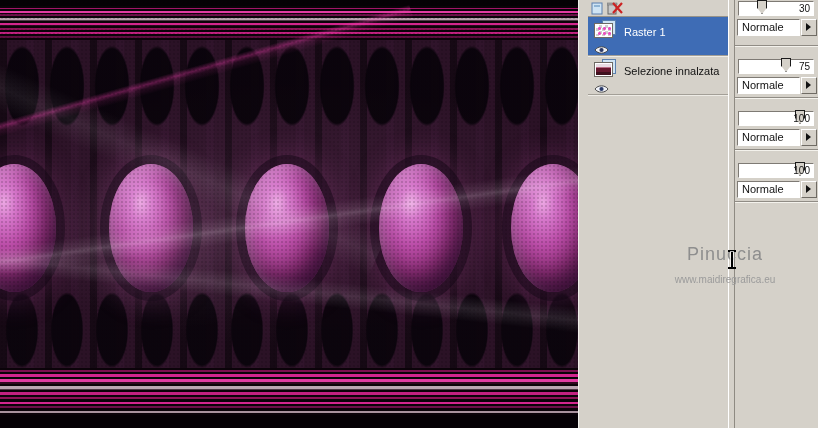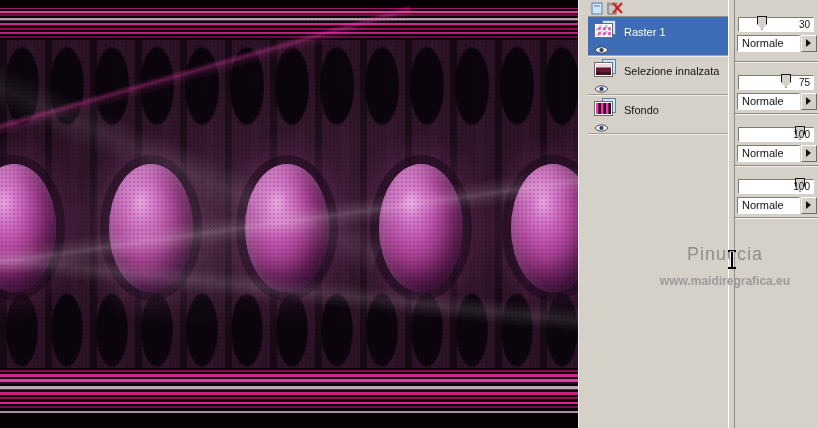--- a/index.html
+++ b/index.html
@@ -93,41 +93,41 @@
       linear-gradient(45deg,#cfcfcf 25%,#ffffff 25%,#ffffff 75%,#cfcfcf 75%);
       background-size:5px 5px,6px 6px,6px 6px;background-position:1px 1px,0 0,3px 3px;}
   .t1{background:linear-gradient(100deg,#3a3a3a,#151515 30%,#4a4a4a 45%,#101010 70%,#2e2e2e);}
   .t2{background:linear-gradient(to bottom,#e9dde4 0 3px,#b86a84 3px 4px,#66182e 4px 8px,#40101e 8px 100%);}
   .t3{background:repeating-linear-gradient(90deg,#ef3bb0 0 2px,#8f1168 2px 3px,#2c0520 3px 5px);}
   .eye{position:absolute;left:6px;top:24px;width:15px;height:10px;}
   .layer-name{position:absolute;left:36px;top:9px;font-size:11px;color:#111;white-space:nowrap;}
 
   .prop-block{position:relative;height:39px;padding-top:12px;border-bottom:1px solid #908c85;
     box-shadow:0 1px 0 #f4f2ec;}
-  .prop-block.first{height:45px;padding-top:16px;}
+  .prop-block.first{height:45px;padding-top:0;}
   .slider-row{position:relative;height:16px;margin:0 3px;}
   .slider-field{position:absolute;left:0;top:1px;width:74px;height:13px;background:#fff;
     border:1px solid;border-color:#7e7a74 #ffffff #ffffff #7e7a74;}
   .opacity-val{position:absolute;right:3px;top:1px;font-size:10px;color:#111;}
   .slider-pointer{position:absolute;top:-2px;width:8px;height:12px;background:var(--panel);
     border:1px solid #1a1a1a;
     clip-path:polygon(0 0,100% 0,100% 55%,50% 100%,0 55%);}
   .blend-row{position:relative;height:30px;margin:3px 3px 0 2px;}
   .blend-field{position:absolute;left:0;top:0;width:57px;height:15px;background:#fff;
     border:1px solid;border-color:#7e7a74 #ffffff #ffffff #7e7a74;
     font-size:11px;color:#111;padding-left:4px;line-height:15px;overflow:hidden;}
   .blend-btn{position:absolute;left:64px;top:0;width:14px;height:15px;background:var(--panel);
     border:1px solid;border-color:#ffffff #6f6b64 #6f6b64 #ffffff;}
   .blend-arrow{position:absolute;left:4px;top:3px;width:0;height:0;
     border-top:4px solid transparent;border-bottom:4px solid transparent;border-left:5px solid #111;}
 
   
   #watermark{position:absolute;left:640px;top:244px;width:170px;text-align:center;z-index:50;pointer-events:none;}
   #wm1{font-size:18px;color:#8e8e8e;letter-spacing:1px;}
-  #wm2{font-size:12px;color:#9b9b9b;margin-top:9px;font-weight:bold;}
+  #wm2{font-size:10px;color:#9b9b9b;margin-top:9px;}
   #cursor{position:absolute;left:725px;top:250px;width:14px;height:20px;z-index:60;}
   #cursor .vbar{position:absolute;left:6px;top:2px;width:2px;height:15px;background:#000;box-shadow:0 0 0 1px rgba(255,255,255,0.7);}
   #cursor .tbar{position:absolute;left:3px;top:0;width:8px;height:2px;background:#000;}
   #cursor .bbar{position:absolute;left:3px;top:17px;width:8px;height:2px;background:#000;}
 </style>
 </head>
 <body>
 
 <div id="screen">
 
@@ -207,35 +207,20 @@
         </div>
         <span class="eye">
           <svg width="15" height="10" viewBox="0 0 15 10">
               <path d="M1 5 C4 0.8 11 0.8 14 5 C11 9.2 4 9.2 1 5 Z" fill="#eef0f6" stroke="#3a3a3a" stroke-width="0.9"></path>
               <circle cx="7.5" cy="5" r="2.1" fill="#2a3a6a"></circle>
             </svg>
         </span>
         <span class="layer-name">Selezione innalzata</span>
       </div>
 
-      <div class="layer-row">
-        <div class="icon-stack">
-          <div class="page back"></div>
-          <div class="page front">
-              <div class="thumb t3"></div>
-            </div>
-        </div>
-        <span class="eye">
-          <svg width="15" height="10" viewBox="0 0 15 10">
-              <path d="M1 5 C4 0.8 11 0.8 14 5 C11 9.2 4 9.2 1 5 Z" fill="#eef0f6" stroke="#3a3a3a" stroke-width="0.9"></path>
-              <circle cx="7.5" cy="5" r="2.1" fill="#2a3a6a"></circle>
-            </svg>
-        </span>
-        <span class="layer-name">Sfondo</span>
-      </div>
     </div>
 
     <div id="splitter"></div>
 
     <div id="props-col">
       <div class="prop-block first">
         <div class="slider-row">
           <div class="slider-field">
             <div class="slider-pointer" style="left: 18px;"></div>
             <span class="opacity-val">30</span>

